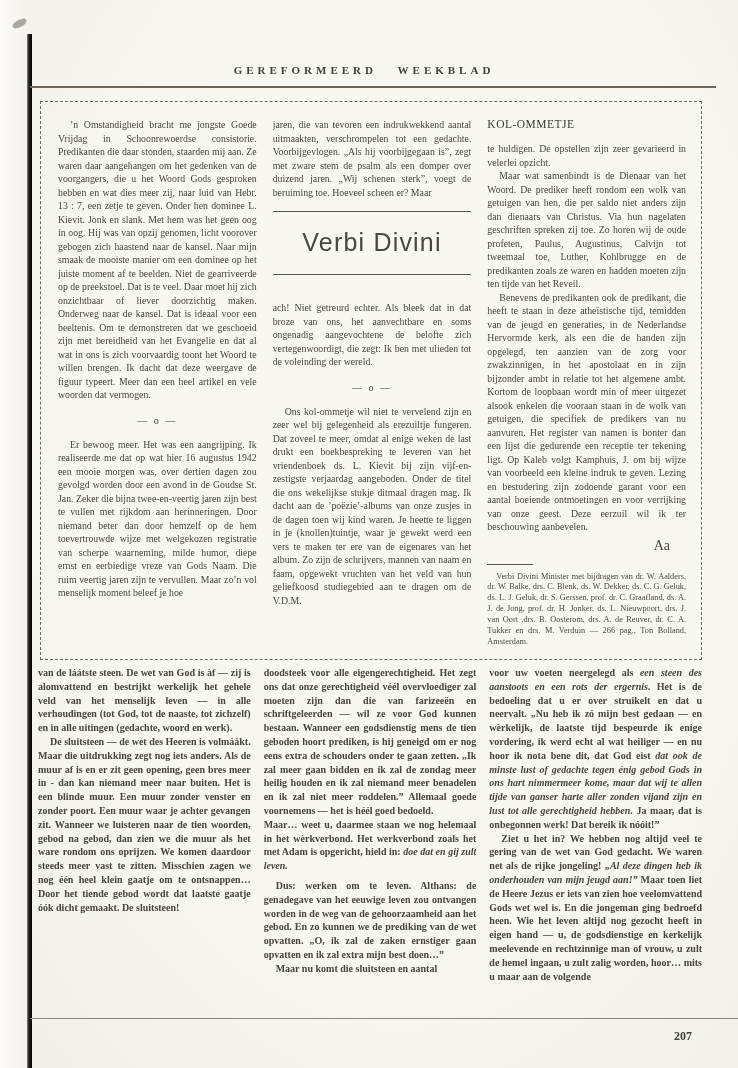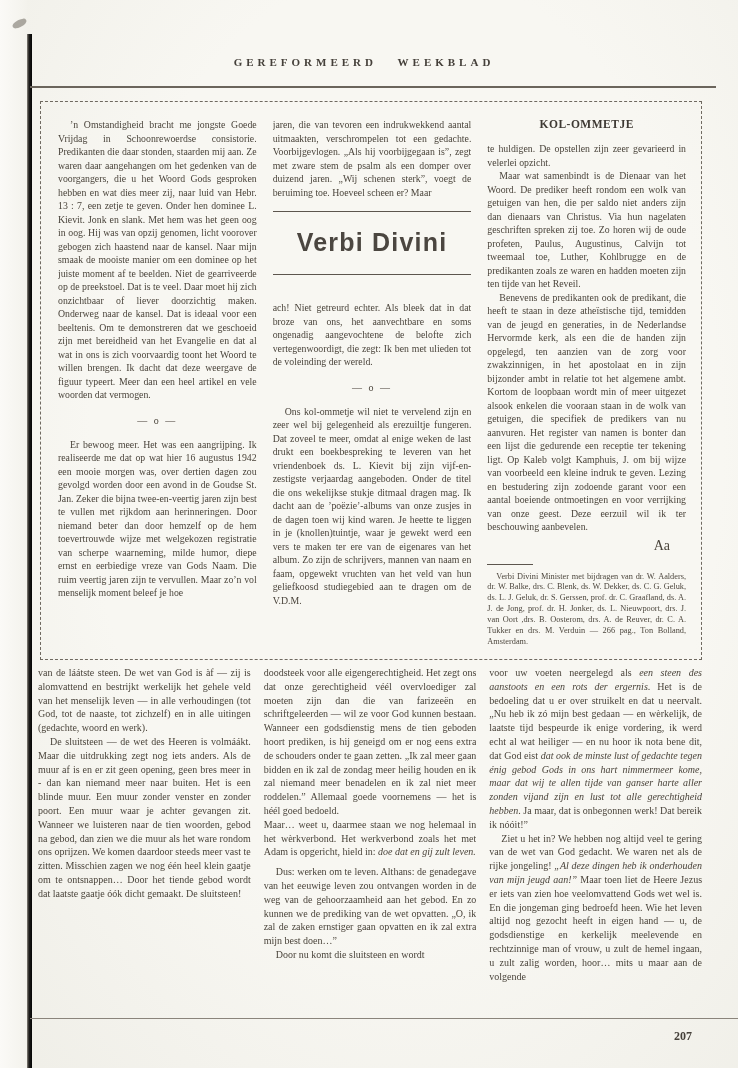--- a/index.html
+++ b/index.html
@@ -7,45 +7,45 @@
     position:relative;width:738px;height:1068px;margin:0 auto;overflow:hidden;
     background:radial-gradient(ellipse at 55% 42%, #f8f7f2 55%, #efeee7 100%);
     font-family:"Liberation Serif", serif;color:#4a443b;
   }
   .left-edge{position:absolute;left:0;top:0;width:27px;height:100%;
     background:linear-gradient(to right,#fbfaf7,#f3f2ec);}
   .spine{position:absolute;left:27px;top:34px;width:5px;height:1034px;
     background:linear-gradient(to right,#8a857d 0%,#1d1c1a 40%,#050505 100%);}
   .corner-mark{position:absolute;left:12px;top:20px;width:15px;height:7px;
     background:#6d675f;transform:rotate(-28deg);border-radius:45%;opacity:.55;}
-  .masthead{position:absolute;top:56px;left:0;right:10px;text-align:center;
+  .masthead{position:absolute;top:64px;left:0;right:10px;text-align:center;
     font-size:11px;font-weight:bold;letter-spacing:4px;word-spacing:14px;color:#45403a;}
   .masthead-rule{position:absolute;top:86px;left:30px;right:22px;border-top:2px solid #6b655c;}
   .article-box{
     position:absolute;top:101px;left:40px;width:662px;height:559px;box-sizing:border-box;
     border:1.5px dashed #6f6960;display:flex;gap:16px;padding:16px 15px 12px 17px;
   }
   .box-col{flex:1;min-width:0;overflow:hidden;}
   .bt{font-size:9.8px;line-height:13.5px;text-align:justify;margin:0;hyphens:none;}
   .bt2{font-size:10px;line-height:13.8px;text-align:justify;margin:0;}
   .ind{text-indent:12px;}
   .sep{text-align:center;margin:13px 0 12px;letter-spacing:2px;font-size:10px;color:#4a443b;}
   .colrule{border:none;border-top:1.5px solid #5d564e;margin:12px 0 0;}
-  .vdm-title{font-family:"Liberation Sans", sans-serif;font-weight:700;
+  .vdm-title{font-family:"Liberation Sans", sans-serif;font-weight:400;
     font-size:25px;line-height:31px;letter-spacing:1.2px;color:#4b4640;
     text-align:center;margin:15px 0 16px;}
   .title-gap{height:26px;}
-  .kol-header{text-align:center;font-weight:bold;font-size:11.5px;letter-spacing:.5px;
+  .kol-header{text-align:left;font-weight:normal;font-size:11.5px;letter-spacing:.5px;
     color:#3e3933;margin:0 0 12px;}
   .signature{text-align:right;font-size:14px;margin:4px 16px 0;}
   .foot-rule{width:46px;border:none;border-top:1px solid #5d564e;margin:10px 0 7px;}
   .footnote{font-size:8.3px;line-height:10.9px;text-align:justify;margin:0;color:#4d473e;}
   .footnote.ind{text-indent:9px;}
   .bottom-section{position:absolute;top:666px;left:38px;width:664px;display:flex;gap:13px;}
-  .bot-col{flex:1;min-width:0;overflow:hidden;}
+  .bot-col{flex:1;min-width:0;overflow:hidden;font-weight:bold;}
   .gap-top{margin-top:6px;}
   .it{font-style:italic;}
   .bottom-rule{position:absolute;top:1018px;left:30px;right:0;border-top:1.5px solid #8a847b;}
   .page-number{position:absolute;top:1029px;right:46px;font-size:12px;font-weight:bold;color:#45403a;}
 </style>
 </head>
 <body>
 
 <div class="sheet">
   <div class="left-edge"></div>
@@ -91,21 +91,21 @@
 
     <div class="bot-col">
       <p class="bt2">van de láátste steen. De wet van God is àf — zij is alomvattend en bestrijkt werkelijk het gehele veld van het menselijk leven — in alle verhoudingen (tot God, tot de naaste, tot zichzelf) en in alle uitingen (gedachte, woord en werk).</p>
       <p class="bt2 ind">De sluitsteen — de wet des Heeren is volmáákt. Maar die uitdrukking zegt nog iets anders. Als de muur af is en er zit geen opening, geen bres meer in - dan kan niemand meer naar buiten. Het is een blinde muur. Een muur zonder venster en zonder poort. Een muur waar je achter gevangen zit. Wanneer we luisteren naar de tien woorden, gebod na gebod, dan zien we die muur als het ware rondom ons oprijzen. We komen daardoor steeds meer vast te zitten. Misschien zagen we nog één heel klein gaatje om te ontsnappen… Door het tiende gebod wordt dat laatste gaatje óók dicht gemaakt. De sluitsteen!</p>
     </div>
 
     <div class="bot-col">
       <p class="bt2">doodsteek voor alle eigengerechtigheid. Het zegt ons dat onze gerechtigheid véél overvloediger zal moeten zijn dan die van farizeeën en schriftgeleerden — wil ze voor God kunnen bestaan. Wanneer een godsdienstig mens de tien geboden hoort prediken, is hij geneigd om er nog eens extra de schouders onder te gaan zetten. „Ik zal meer gaan bidden en ik zal de zondag meer heilig houden en ik zal niemand meer benadelen en ik zal niet meer roddelen.” Allemaal goede voornemens — het is héél goed bedoeld.</p>
       <p class="bt2"><span>Maar… weet u, daarmee staan we nog helemaal in het wèrkverbond. Het werkverbond zoals het met Adam is opgericht, hield in: </span><span class="it">doe dat en gij zult leven.</span></p>
       <p class="bt2 ind gap-top">Dus: werken om te leven. Althans: de genadegave van het eeuwige leven zou ontvangen worden in de weg van de gehoorzaamheid aan het gebod. En zo kunnen we de prediking van de wet opvatten. „O, ik zal de zaken ernstiger gaan opvatten en ik zal extra mijn best doen…”</p>
-      <p class="bt2 ind">Door nu komt die sluitsteen en wordt</p>
+      <p class="bt2 ind">Maar nu komt die sluitsteen en aantal</p>
     </div>
 
     <div class="bot-col">
       <p class="bt2"><span>voor uw voeten neergelegd als </span><span class="it">een steen des aanstoots en een rots der ergernis</span><span>. Het is de bedoeling dat u er over struikelt en dat u neervalt. „Nu heb ik zó mijn best gedaan — en wèrkelijk, de laatste tijd bespeurde ik enige vordering, ik werd echt al wat heiliger — en nu hoor ik nota bene dit, dat God eist </span><span class="it">dat ook de minste lust of gedachte tegen énig gebod Gods in ons hart nimmermeer kome, maar dat wij te allen tijde van ganser harte aller zonden vijand zijn en lust tot alle gerechtigheid hebben</span><span>. Ja maar, dat is onbegonnen werk! Dat bereik ik nóóit!”</span></p>
       <p class="bt2 ind"><span>Ziet u het in? We hebben nog altijd veel te gering van de wet van God gedacht. We waren net als de rijke jongeling! </span><span class="it">„Al deze dingen heb ik onderhouden van mijn jeugd aan!”</span><span> Maar toen liet de Heere Jezus er iets van zien hoe veelomvattend Gods wet wel is. En die jongeman ging bedroefd heen. Wie het leven altijd nog gezocht heeft in eigen hand — u, de godsdienstige en kerkelijk meelevende en rechtzinnige man of vrouw, u zult de hemel ingaan, u zult zalig worden, hoor… mits u maar aan de volgende</span></p>
     </div>
   </div>
 
   <div class="bottom-rule"></div>
   <div class="page-number">207</div>

